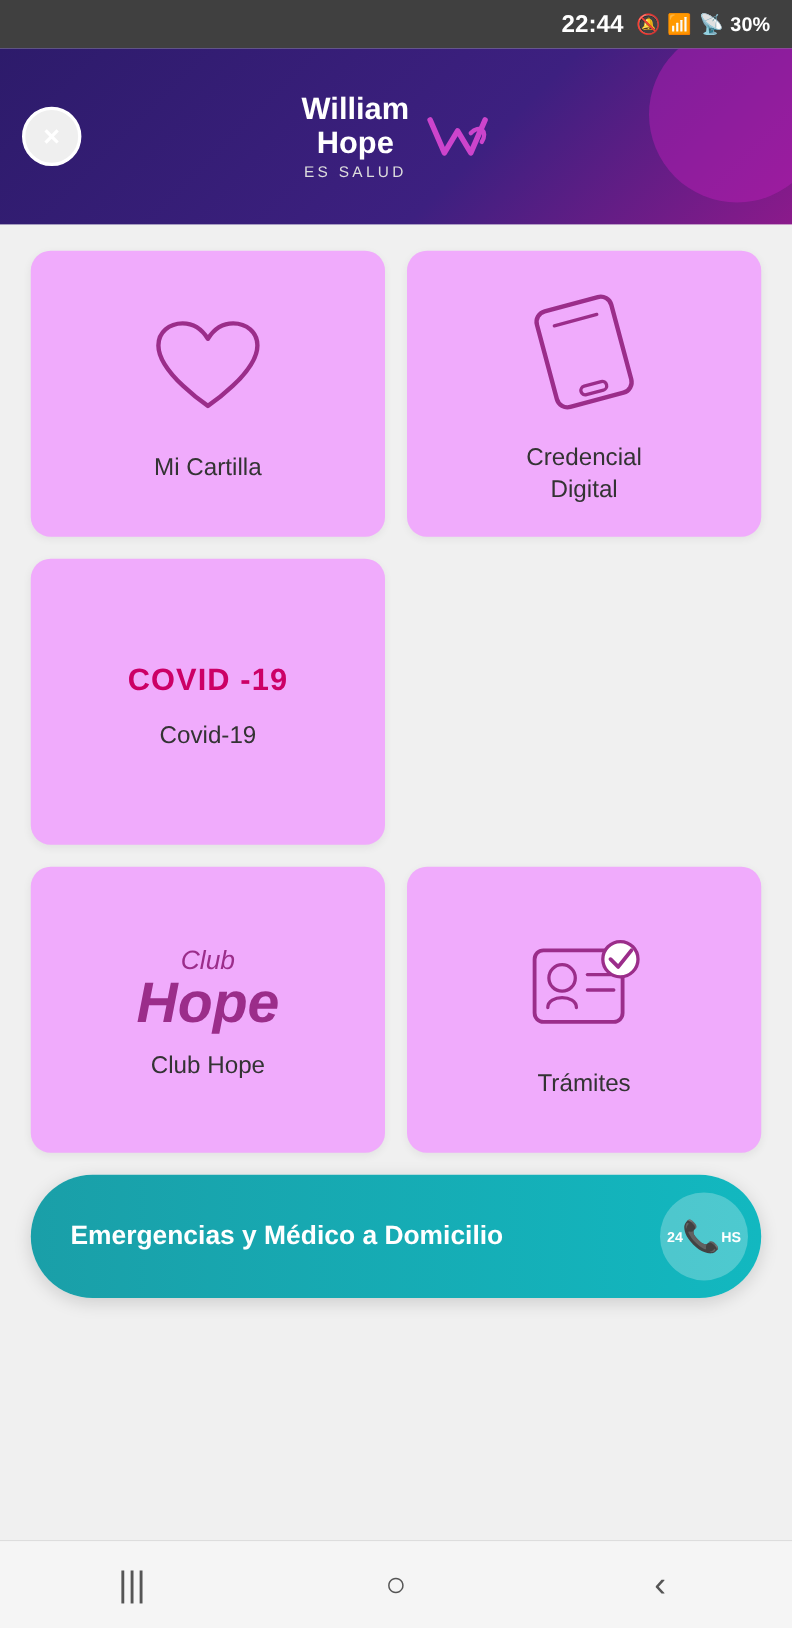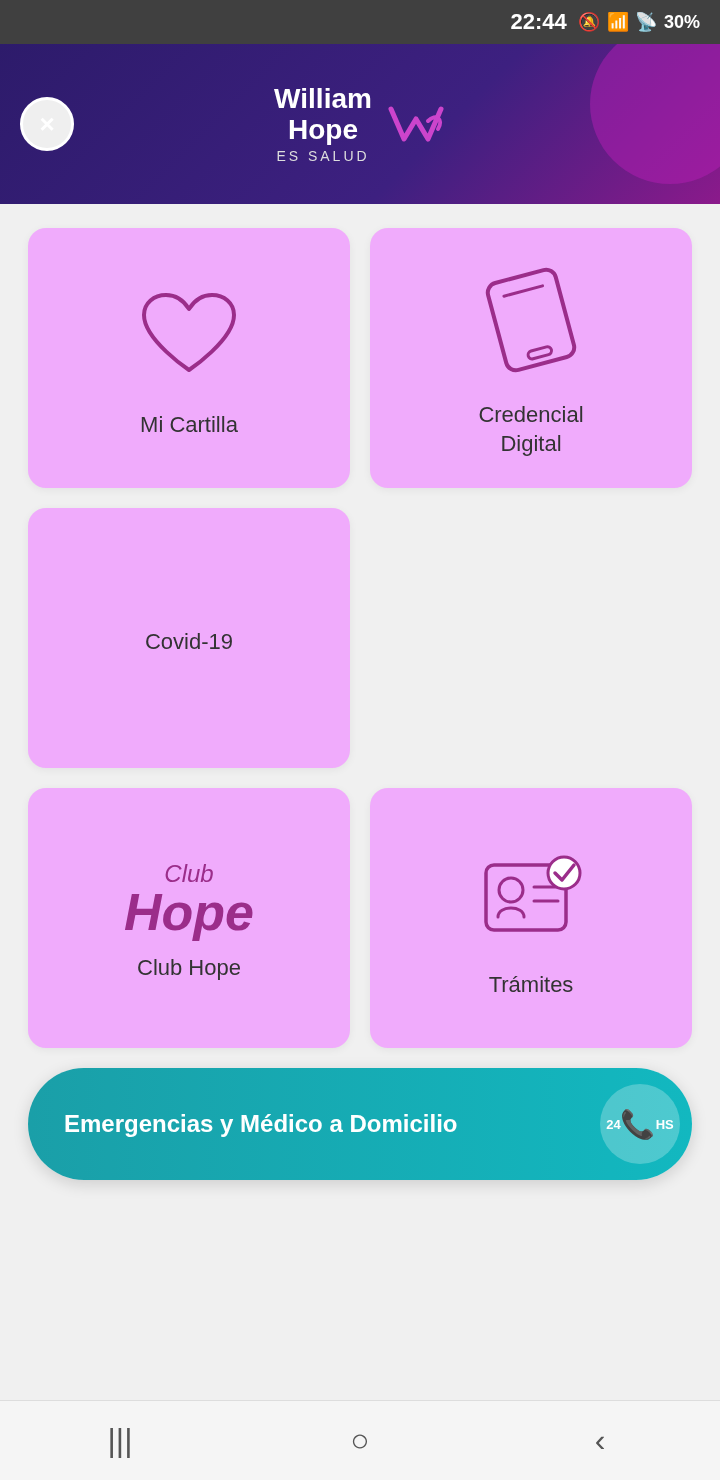--- a/index.html
+++ b/index.html
@@ -293,20 +293,21 @@
           <line x1="30" y1="25" x2="70" y2="25" stroke="#9b2d8a" stroke-width="3" transform="rotate(-15, 50, 55)"></line>
         </svg>
       </div>
       <div class="card-label">Credencial<br>Digital</div>
     </div>
   </div>
 
   <div class="cards-grid">
 
     <div class="card covid-card">
+      <div class="covid-badge">COVID -19</div>
       <div class="card-label">Covid-19</div>
     </div>
 
   </div>
 
   <div class="cards-grid">
 
     <div class="card">
       <div class="club-hope-logo">
         <div class="club-text">Club</div>

